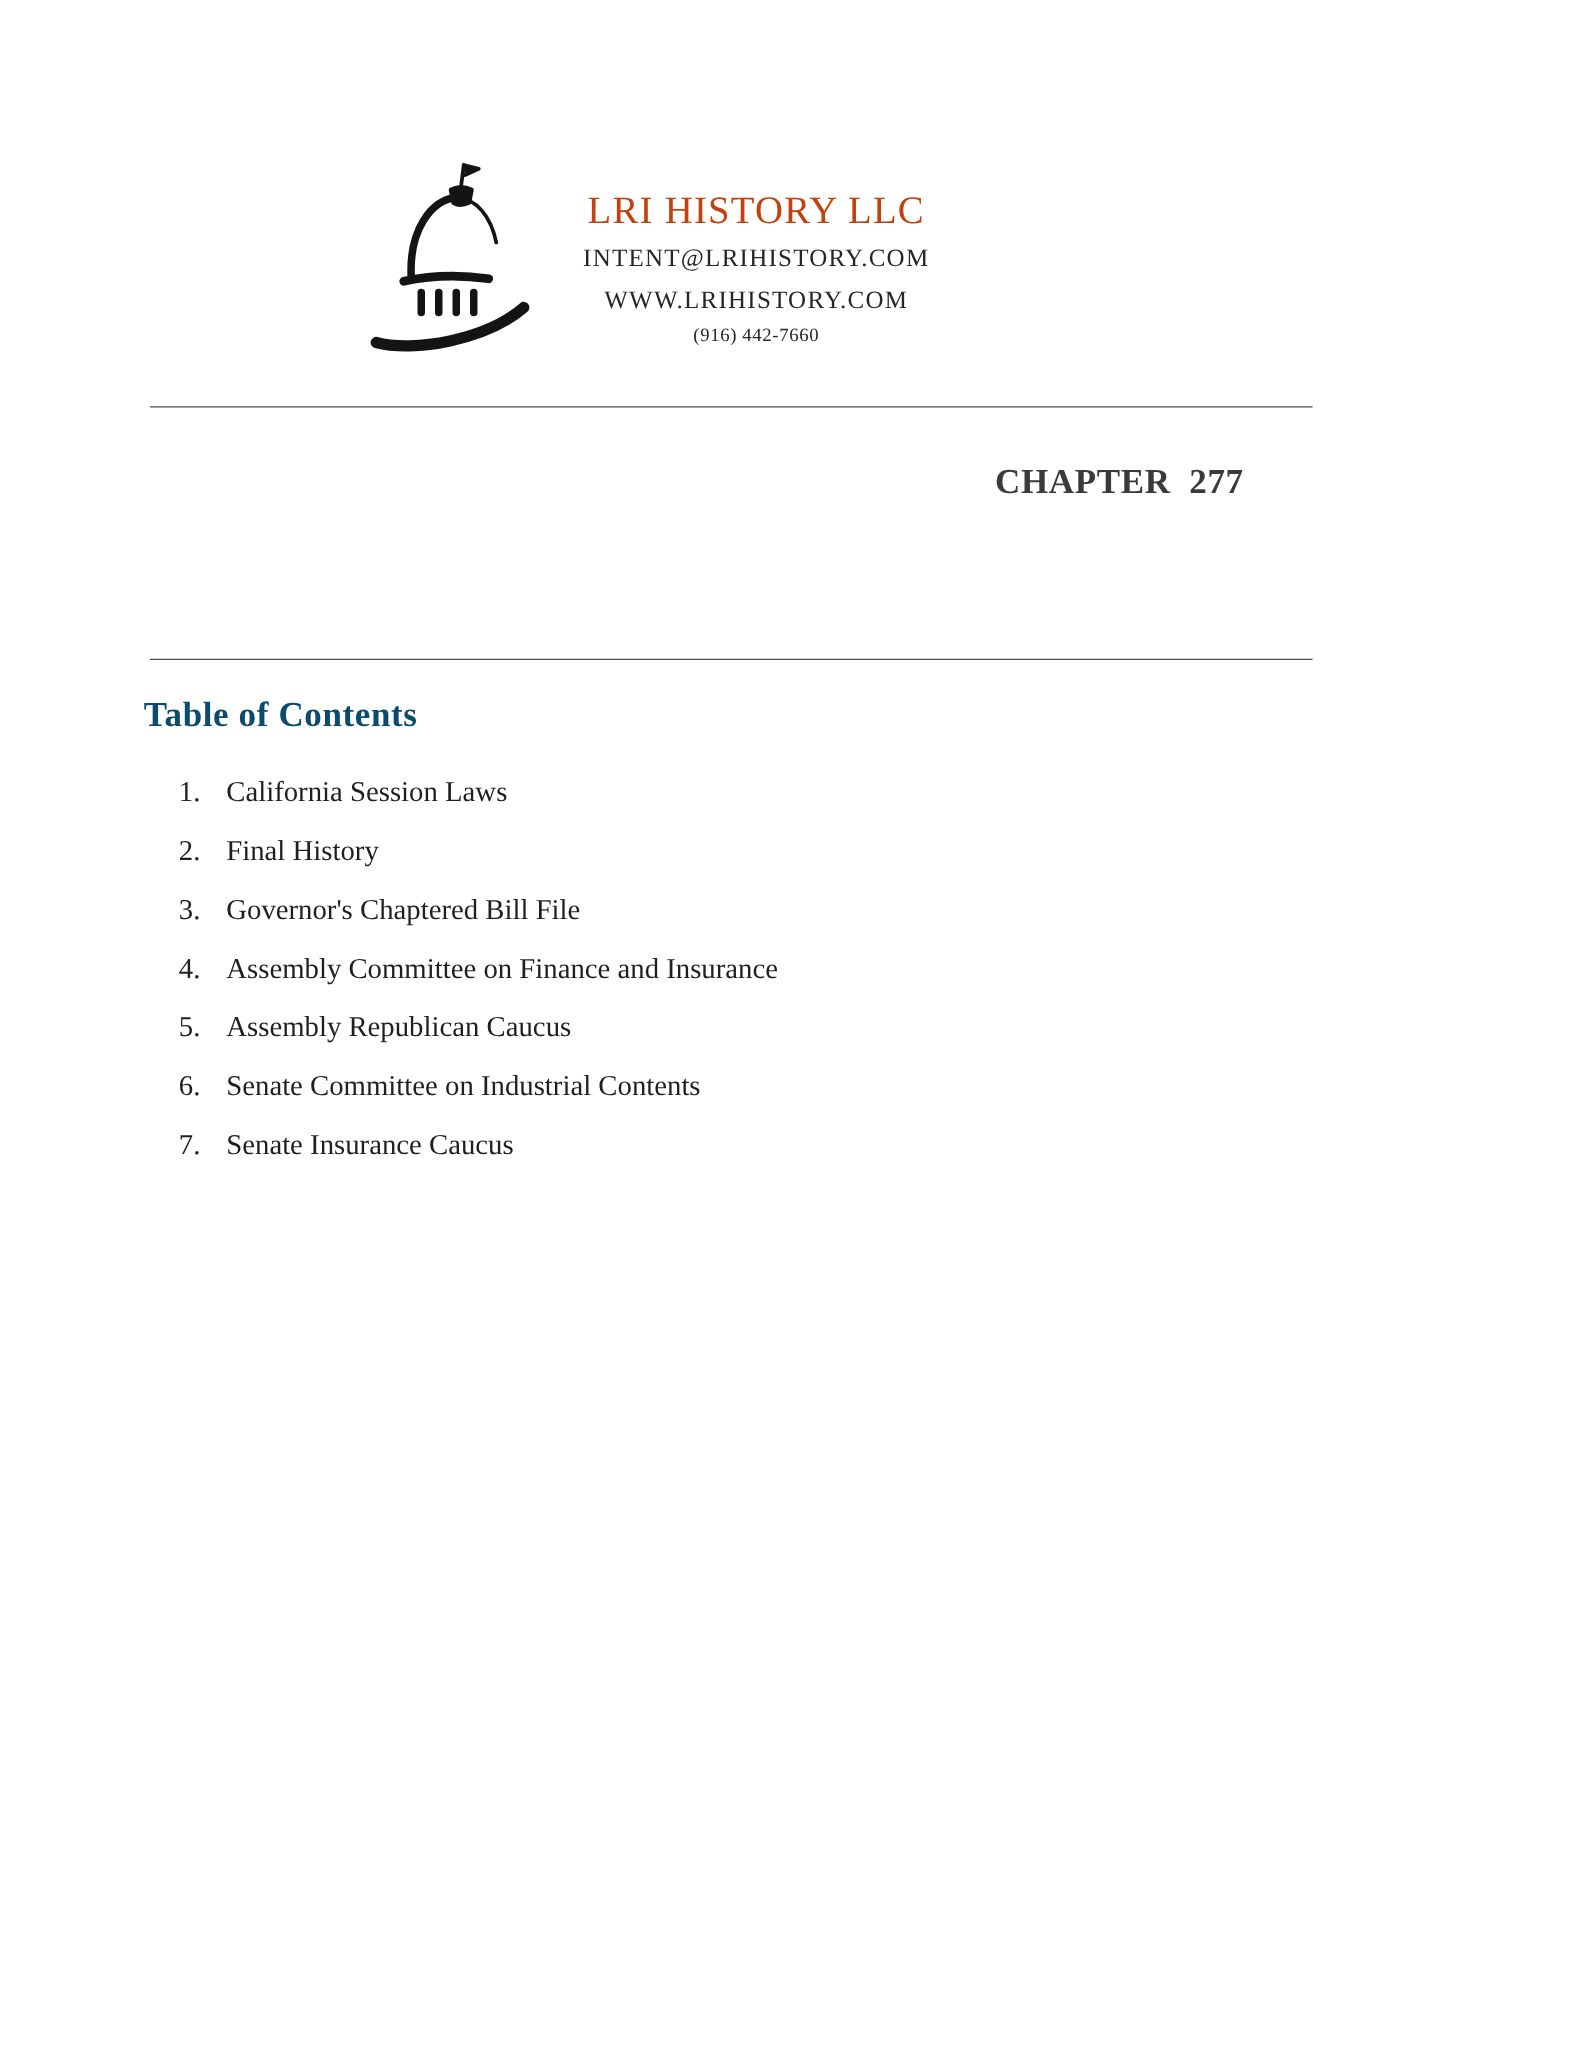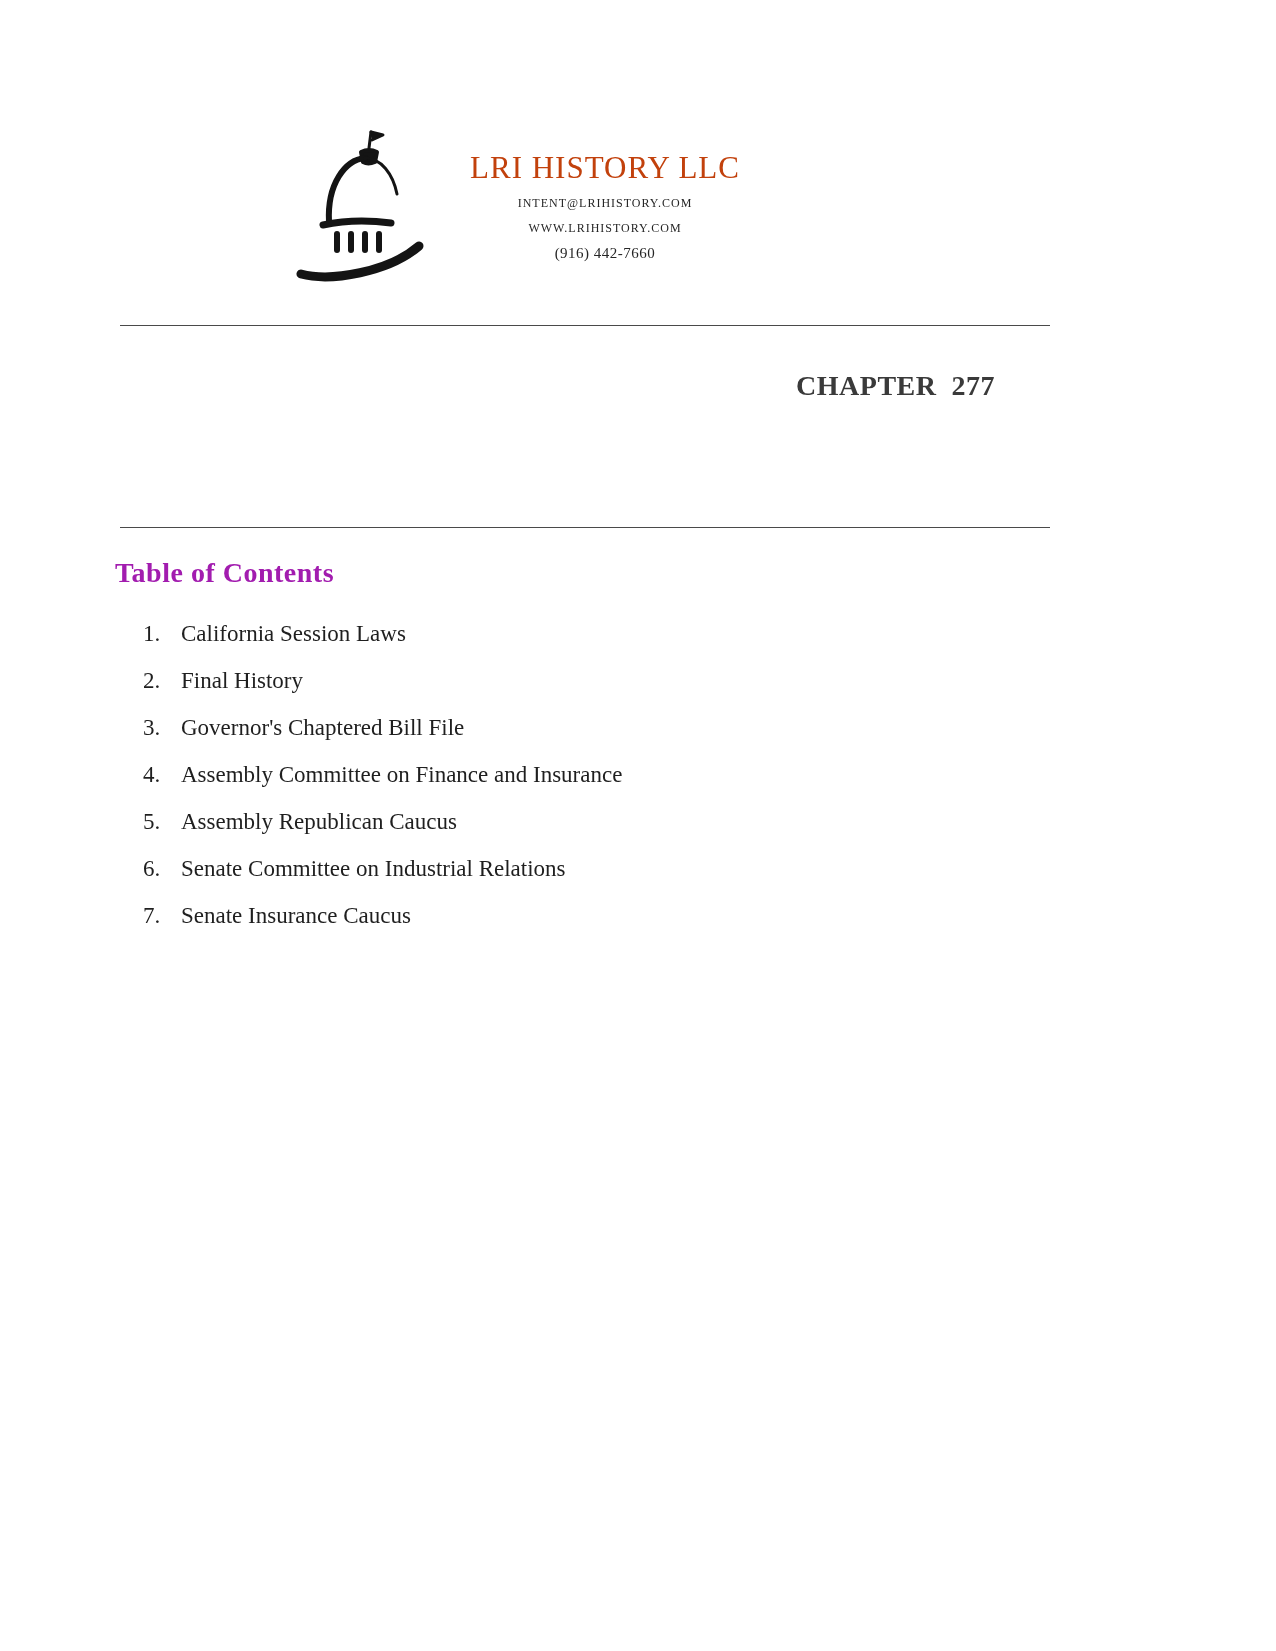--- a/index.html
+++ b/index.html
@@ -33,21 +33,21 @@
     width: 330px;
     text-align: center;
   }
   .brand-name {
     font-size: 31px;
     letter-spacing: 1px;
     color: #c2410c;
     font-weight: 400;
   }
   .brand-line {
-    font-size: 12px;
+    font-size: 20px;
     letter-spacing: 1px;
     color: #262626;
     margin-top: 10px;
   }
   .brand-phone {
     font-size: 15px;
     letter-spacing: 0.5px;
     color: #262626;
     margin-top: 9px;
   }
@@ -79,21 +79,21 @@
     white-space: pre;
   }
 
   
   .toc-heading {
     position: absolute;
     left: 115px;
     top: 557px;
     font-size: 28px;
     font-weight: bold;
-    color: #a21caf;
+    color: #0c4a6e;
     letter-spacing: 0.5px;
   }
   .toc-list {
     position: absolute;
     left: 143px;
     top: 622px;
     list-style: none;
   }
   .toc-item {
     display: flex;
@@ -173,21 +173,21 @@
     <li class="toc-item">
       <span class="toc-number">4.</span>
       <span class="toc-label">Assembly Committee on Finance and Insurance</span>
     </li>
     <li class="toc-item">
       <span class="toc-number">5.</span>
       <span class="toc-label">Assembly Republican Caucus</span>
     </li>
     <li class="toc-item">
       <span class="toc-number">6.</span>
-      <span class="toc-label">Senate Committee on Industrial Relations</span>
+      <span class="toc-label">Senate Committee on Industrial Contents</span>
     </li>
     <li class="toc-item">
       <span class="toc-number">7.</span>
       <span class="toc-label">Senate Insurance Caucus</span>
     </li>
   </ol>
 
 </div>
 
 </body></html>

